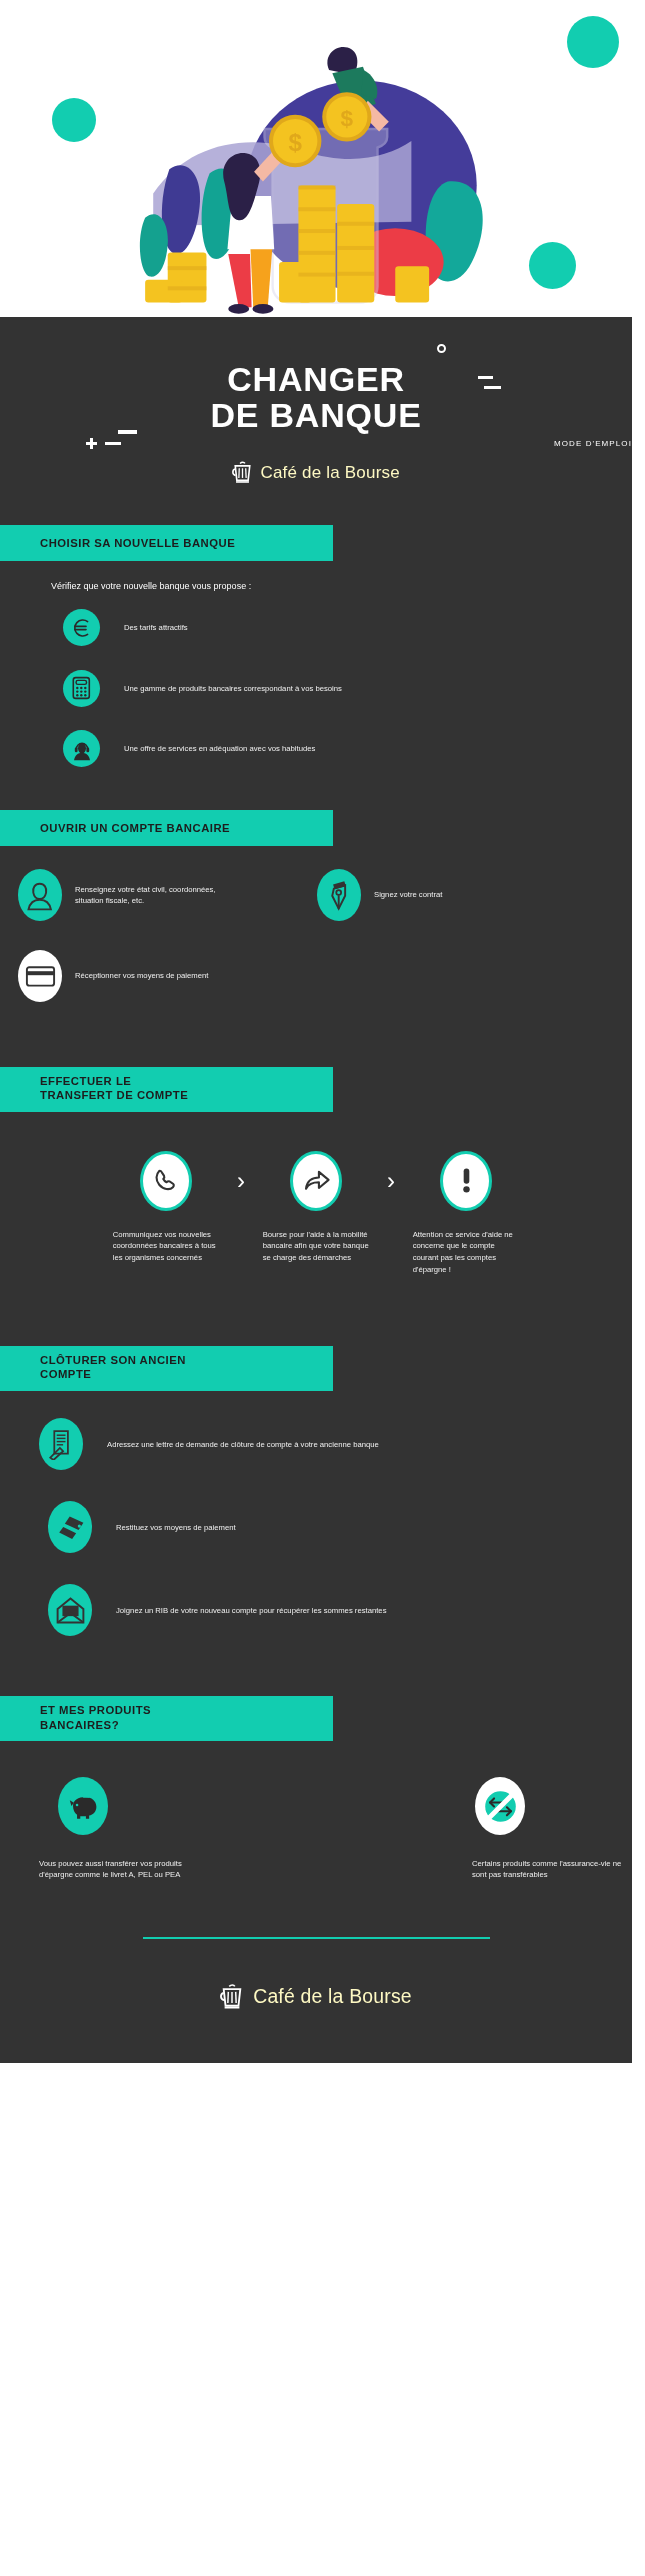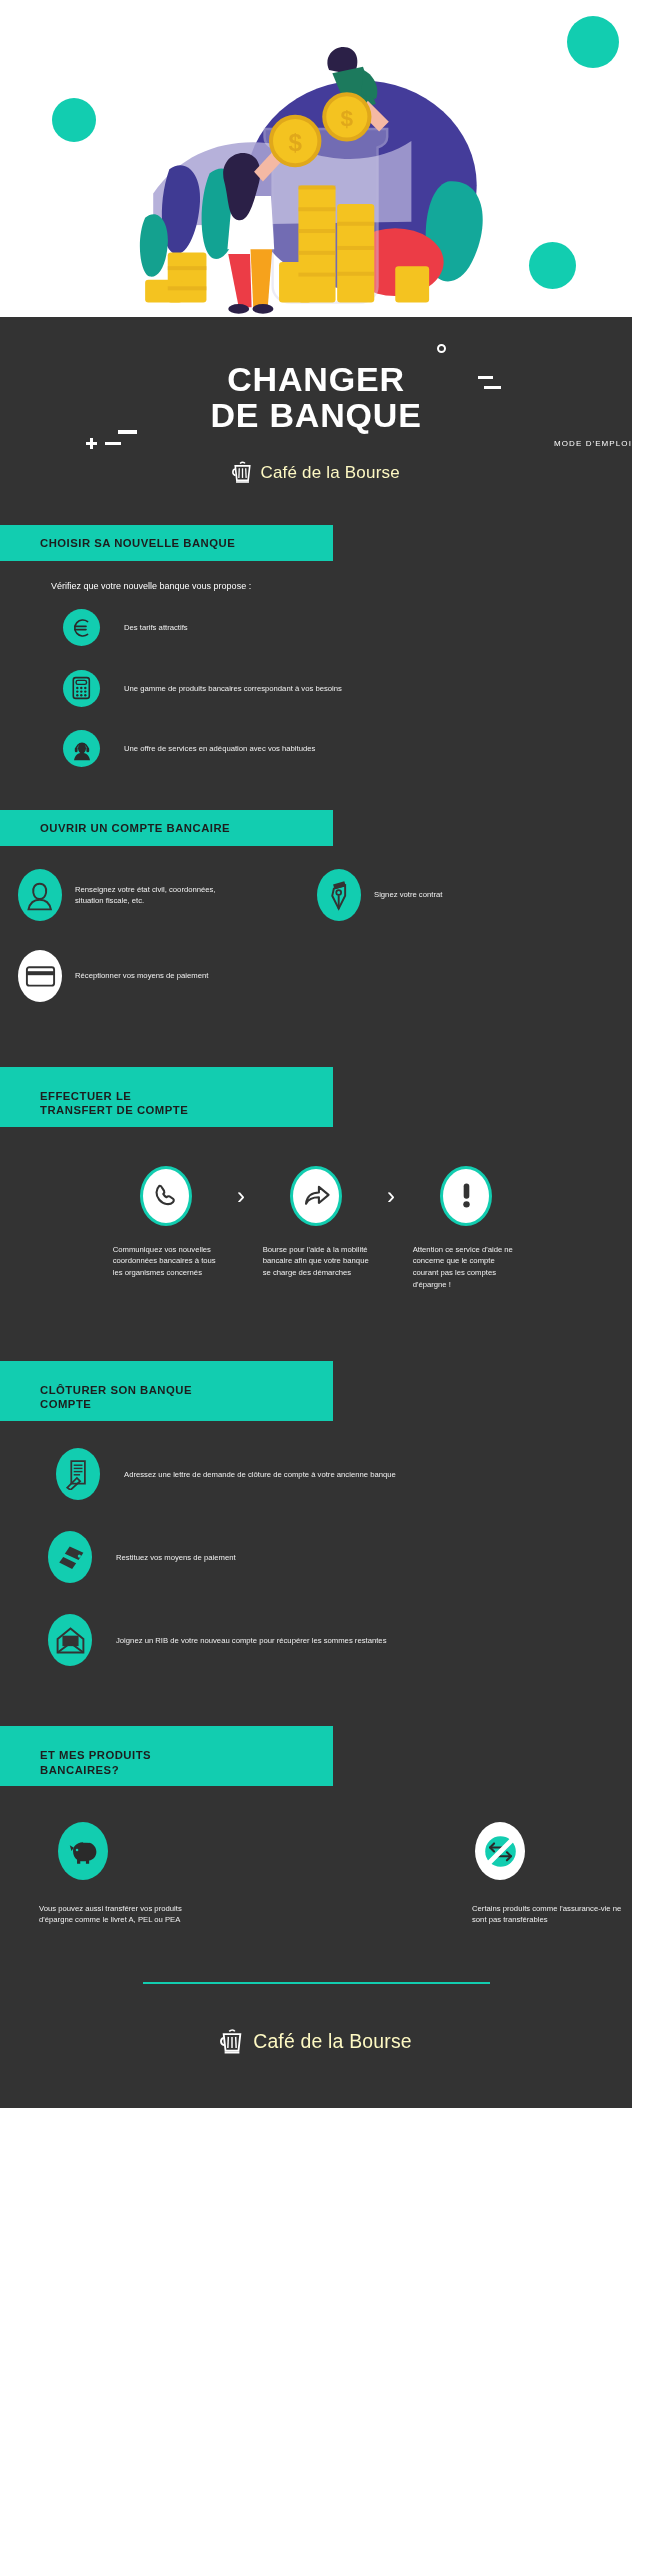--- a/index.html
+++ b/index.html
@@ -85,21 +85,21 @@
     background: #12cdb0;
     color: #1d1d1d;
     font-weight: bold;
     font-size: 11.3px;
     letter-spacing: 0.5px;
     line-height: 1.25;
     padding: 11.3px 0 11.3px 40px;
     width: 333px;
     margin-left: 0;
   }
-  .bar.two-line { padding-top: 22px; padding-bottom: 9.7px; }
+  .bar.two-line { padding-top: 7px; padding-bottom: 9.7px; }
   .sec { margin-top: 36px; }
 
   .lead {
     color: #ffffff; font-size: 9px;
     margin: 20px 0 0 51px;
   }
 
   
   .rows { margin-top: 11.3px; }
   .row {
@@ -420,27 +420,27 @@
             </svg>
           </div>
           <div class="flow-cap">Attention ce service d'aide ne concerne que le compte courant pas les comptes d'épargne !</div>
         </div>
 
       </div>
     </div>
 
     <div class="sec" style="margin-top:71px">
       <div class="bar two-line">
-        <div>CLÔTURER SON BANQUE</div>
+        <div>CLÔTURER SON ANCIEN</div>
         <div>COMPTE</div>
       </div>
 
       <div class="rows" style="margin-top:27.4px">
 
-        <div class="row" style="padding-left:56px;margin-bottom:31px">
+        <div class="row" style="padding-left:39px;margin-bottom:31px">
           <span class="badge oval">
             <svg width="27.4" height="32" viewBox="0 0 34 40">
               <path d="M9 4 L26 4 L26 32 L20 32 L9 32 Z" fill="none" stroke="#333" stroke-width="2.2"></path>
               <g stroke="#333" stroke-width="1.8">
                 <line x1="12" y1="9" x2="23" y2="9"></line>
                 <line x1="12" y1="13" x2="23" y2="13"></line>
                 <line x1="12" y1="17" x2="23" y2="17"></line>
                 <line x1="12" y1="21" x2="20" y2="21"></line>
               </g>
               <path d="M4 37 L16 25 L20 29 L8 40 Z" fill="none" stroke="#333" stroke-width="2.2"></path>

